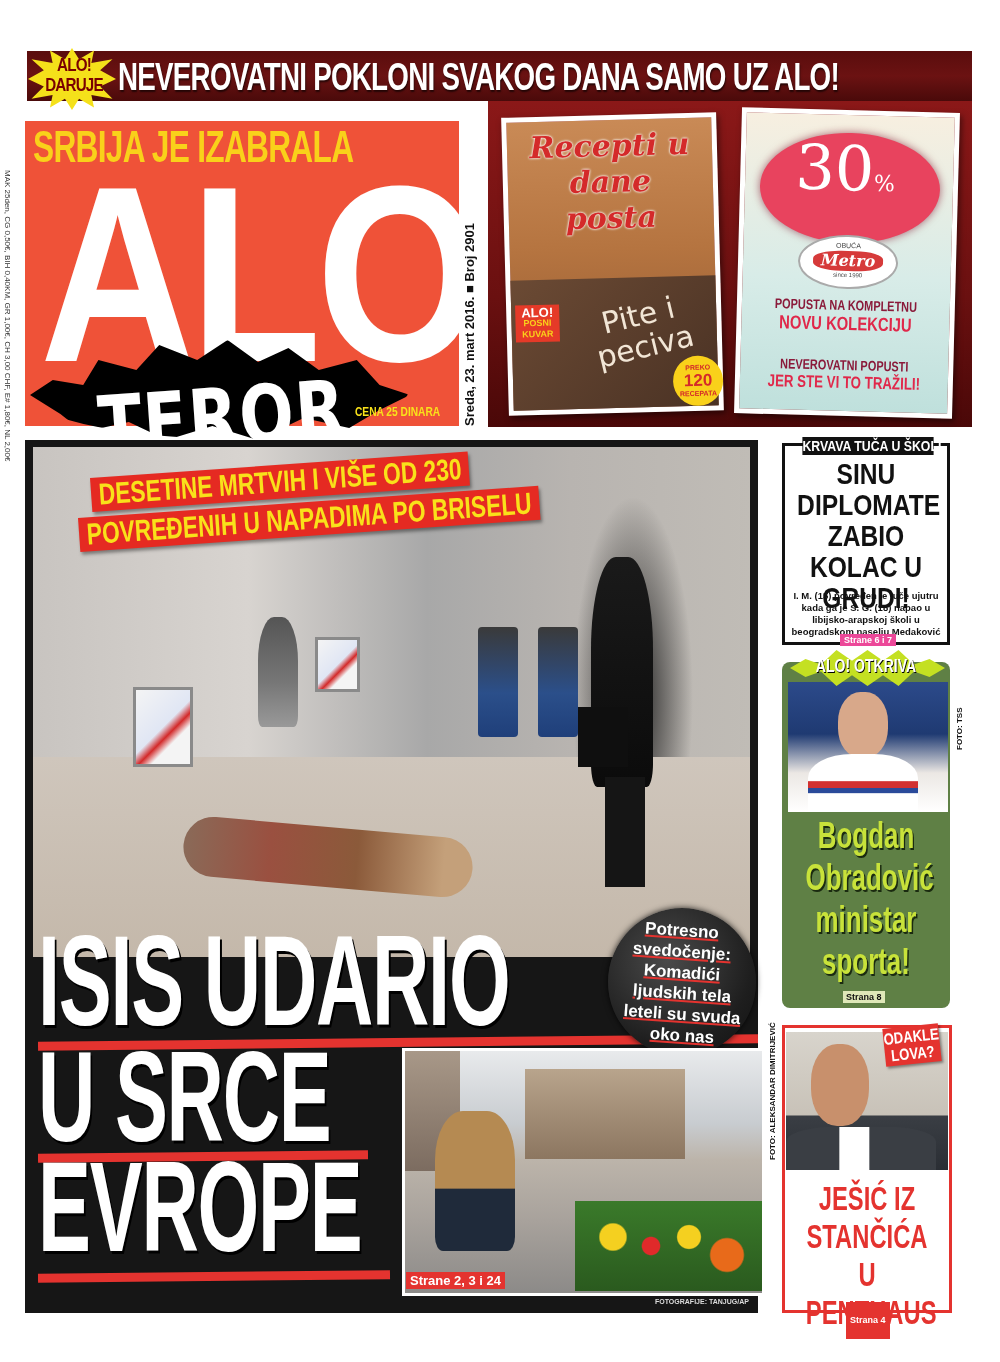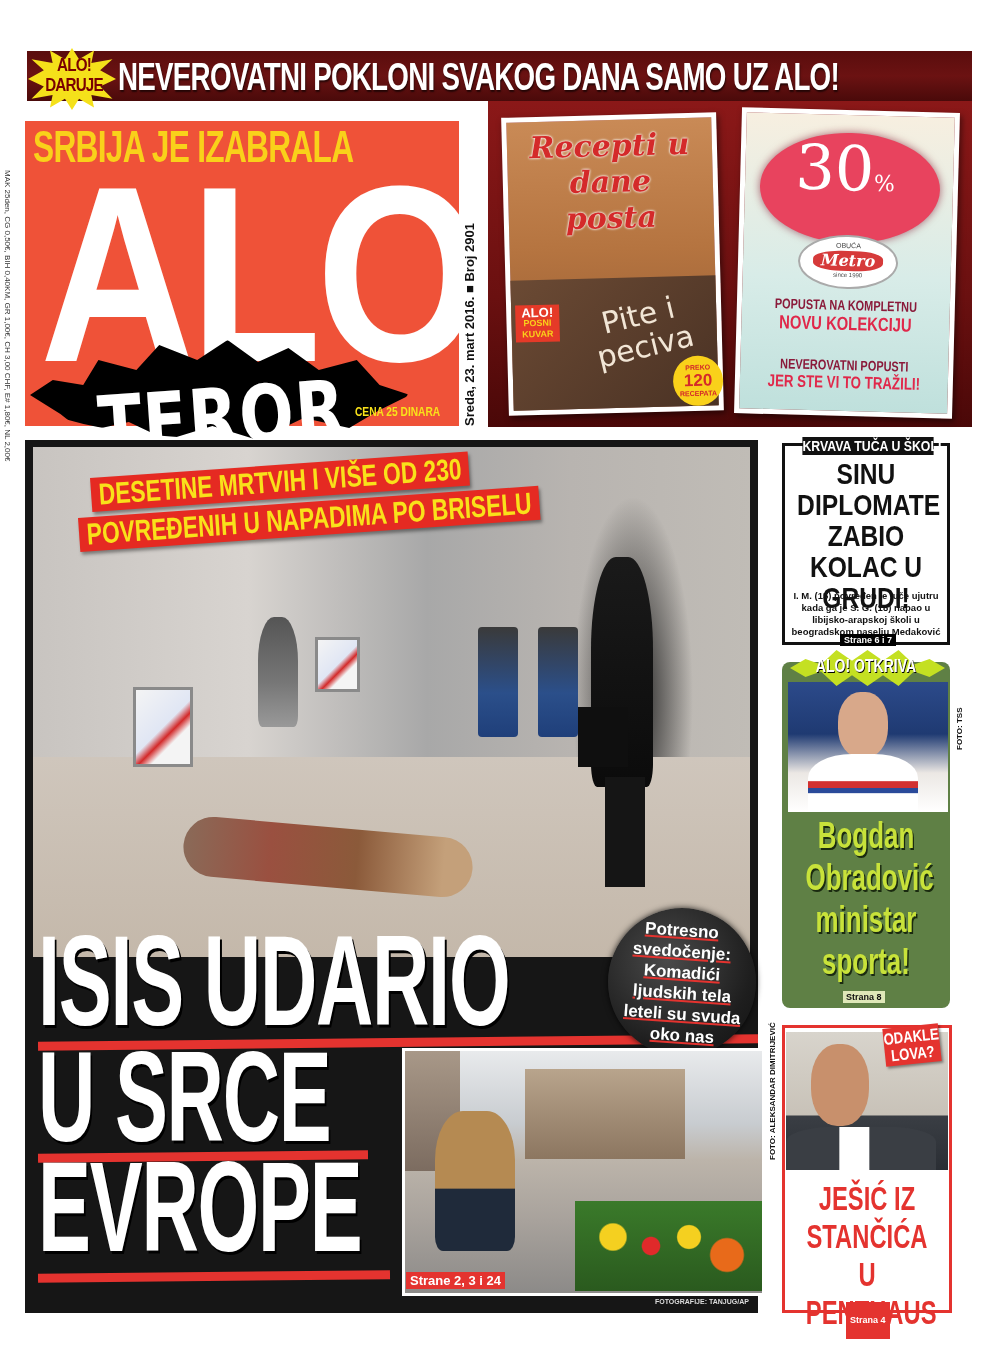--- a/index.html
+++ b/index.html
@@ -97,21 +97,21 @@
   .inset-photo .kneel { position: absolute; left: 30px; top: 60px; width: 80px; height: 140px; background: linear-gradient(180deg,#b58a52 0%,#b58a52 55%,#1f2a3a 56%,#1f2a3a 100%); border-radius: 35% 35% 10% 10%; }
   .inset-photo .flowers { position: absolute; left: 170px; top: 150px; width: 190px; height: 90px; background: radial-gradient(circle at 20% 40%,#f4d020 8%,transparent 9%),radial-gradient(circle at 40% 50%,#e02a2a 7%,transparent 8%),radial-gradient(circle at 60% 40%,#f4d020 9%,transparent 10%),radial-gradient(circle at 80% 60%,#e86a1a 10%,transparent 11%),linear-gradient(180deg,#3a7a2a,#2a5a1e); }
   .inset-caption { position: absolute; left: 406px; top: 1272px; background: #e4332f; color: #fff; font-weight: 700; font-size: 13px; padding: 1px 4px; }
   .credit-main { position: absolute; left: 655px; top: 1298px; color: #ddd; font-size: 7px; font-weight: 700; white-space: nowrap; }
 
   
   .box1 { position: absolute; left: 782px; top: 443px; width: 168px; height: 202px; border: 3px solid #111; background: #fff; }
   .box1-kicker { position: absolute; left: 788px; top: 437px; width: 160px; background: #111; color: #fff; font-weight: 900; font-size: 15px; line-height: 18px; text-align: center; transform: scaleX(0.82); white-space: nowrap; }
   .box1-title { position: absolute; left: 782px; top: 458px; width: 168px; text-align: center; font-weight: 900; font-size: 30px; line-height: 31px; color: #111; transform: scaleX(0.82); }
   .box1-body { position: absolute; left: 788px; top: 590px; width: 156px; text-align: center; font-size: 9.5px; line-height: 12px; font-weight: 700; color: #111; }
-  .box1-ref { position: absolute; left: 840px; top: 634px; background: #000000; color: #fff; font-size: 9px; font-weight: 700; padding: 0 4px; line-height: 12px; }
+  .box1-ref { position: absolute; left: 840px; top: 634px; background: #ec4899; color: #fff; font-size: 9px; font-weight: 700; padding: 0 4px; line-height: 12px; }
 
   .box2 { position: absolute; left: 782px; top: 662px; width: 168px; height: 346px; background: #5f8045; border-radius: 8px; }
   .box2-star { position: absolute; left: 790px; top: 650px; width: 155px; height: 36px; background: #c4e022; clip-path: polygon(0% 50%,10% 25%,20% 40%,30% 0%,40% 30%,50% 0%,60% 30%,70% 0%,80% 40%,90% 25%,100% 50%,90% 75%,80% 60%,70% 100%,60% 70%,50% 100%,40% 70%,30% 100%,20% 60%,10% 75%); }
   .box2-kicker { position: absolute; left: 800px; top: 656px; width: 132px; text-align: center; color: #fff; font-weight: 900; font-size: 18px; transform: scaleX(0.78); white-space: nowrap; text-shadow: 1px 1px 0 #000; }
   .box2-photo { position: absolute; left: 788px; top: 682px; width: 160px; height: 130px; background: linear-gradient(180deg,#2c4a8a 0%,#1f3a72 40%,#ece8e4 70%,#ffffff 100%); overflow: hidden; }
   .box2-photo .face { position: absolute; left: 50px; top: 10px; width: 50px; height: 66px; border-radius: 45%; background: #d8a88a; }
   .box2-photo .shirt { position: absolute; left: 20px; top: 72px; width: 110px; height: 60px; border-radius: 40% 40% 0 0; background: linear-gradient(180deg,#fff 0%,#fff 45%,#d23030 46%,#d23030 56%,#2a4a9a 57%,#2a4a9a 65%,#fff 66%); }
   .box2-title { position: absolute; left: 782px; top: 815px; width: 168px; text-align: center; color: #c8e23a; font-weight: 900; font-size: 36px; line-height: 42px; transform: scaleX(0.72); text-shadow: 2px 2px 0 #1a2a10; }
   .box2-ref { position: absolute; left: 843px; top: 991px; background: #dfe8b8; color: #111; font-size: 9px; font-weight: 700; padding: 0 3px; line-height: 12px; }
   .credit-tss { position: absolute; left: 955px; top: 690px; width: 10px; height: 60px; }

